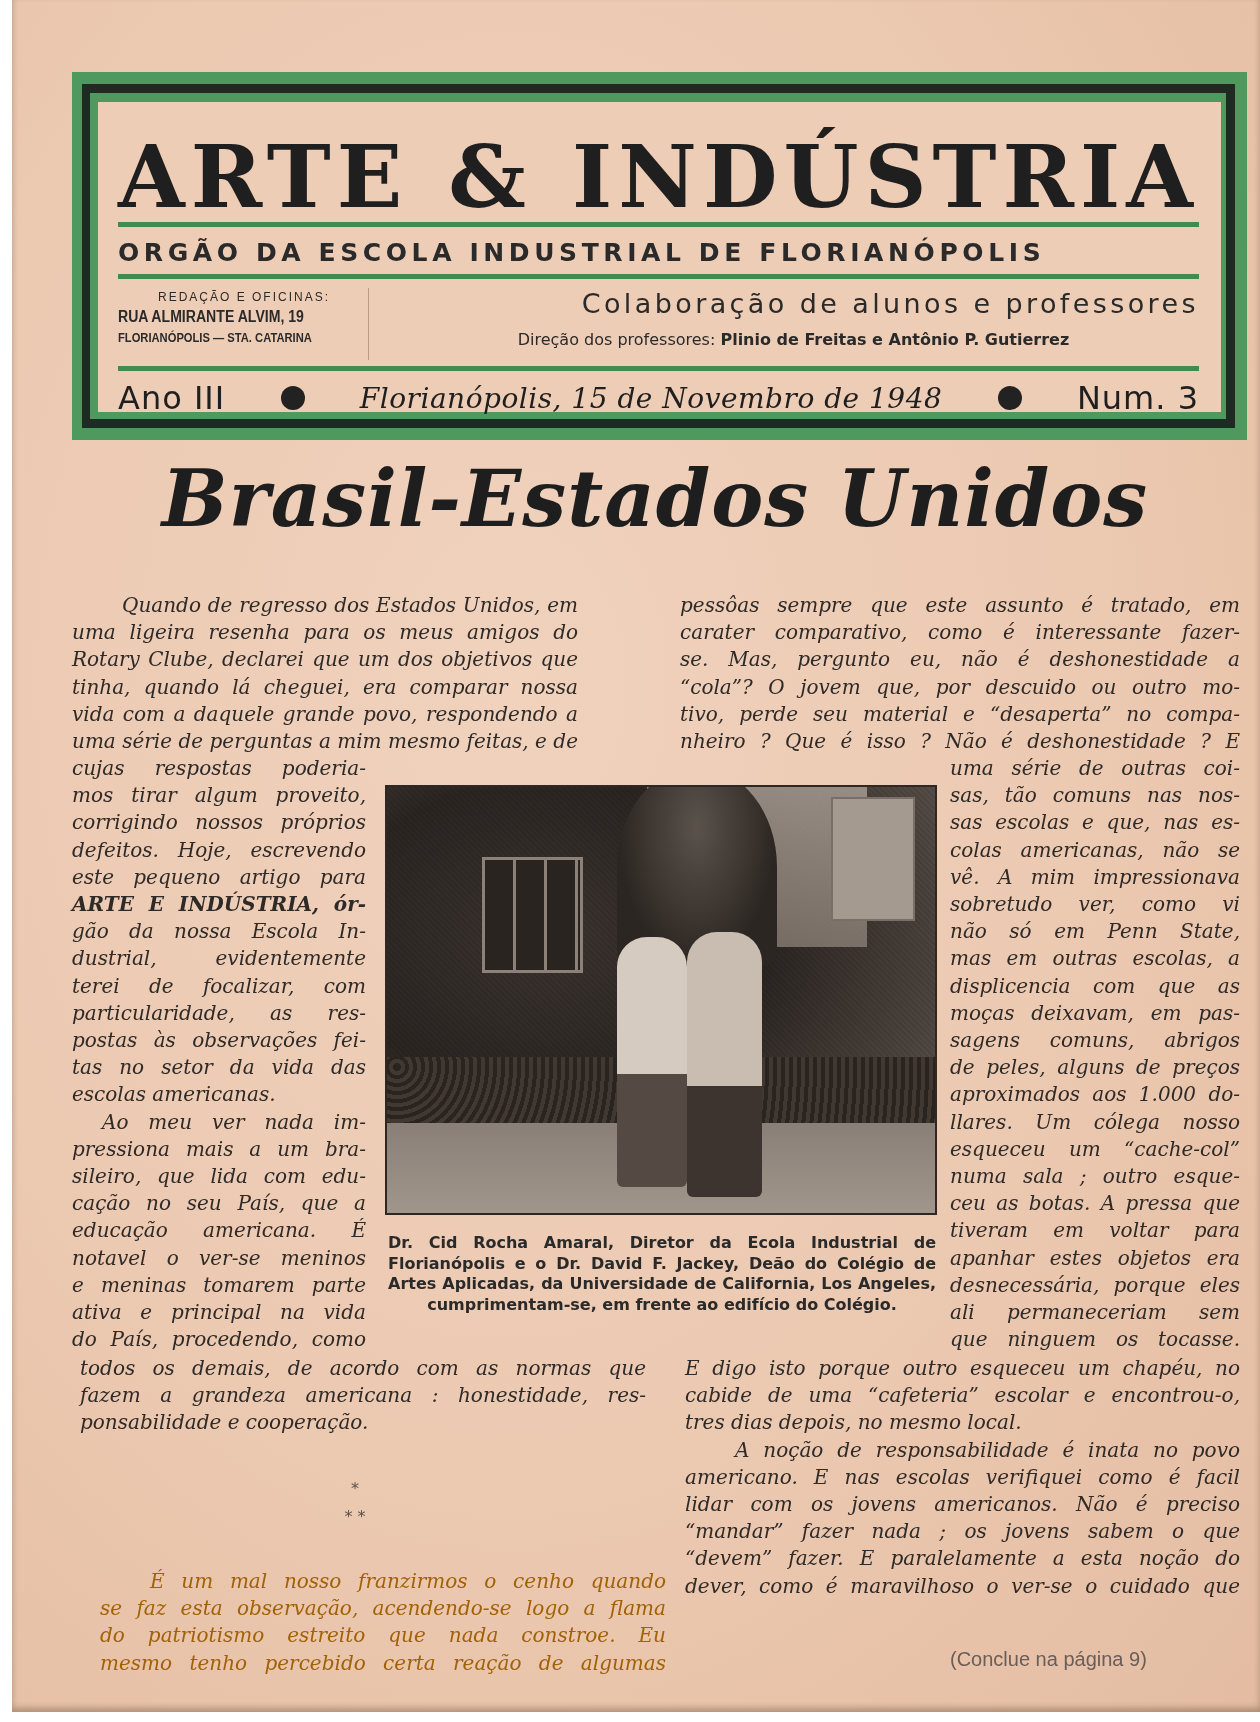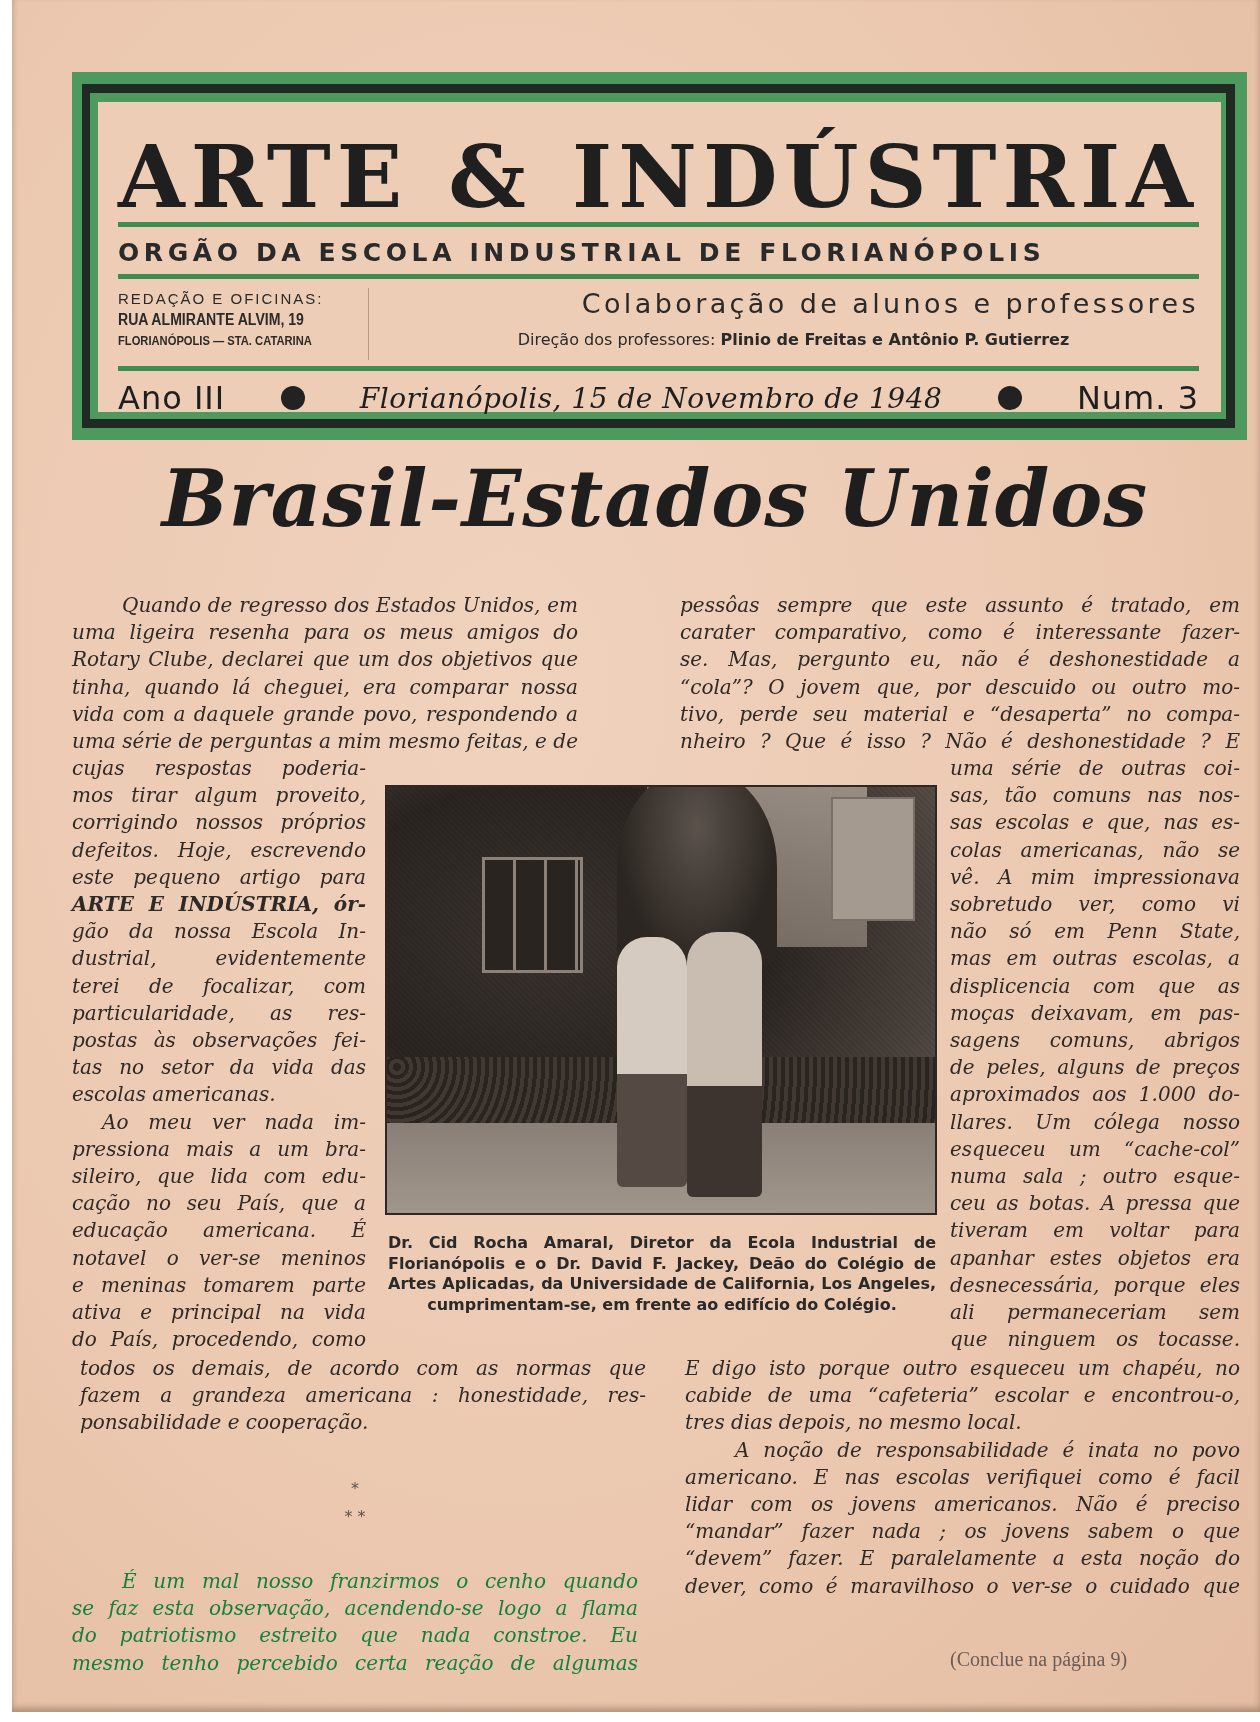--- a/index.html
+++ b/index.html
@@ -36,21 +36,21 @@
   .green-rule { position: absolute; left: 20px; right: 22px; height: 5px; background: #3f8c50; }
   .mast-subtitle {
     position: absolute; left: 20px; right: 22px; top: 136px;
     font-family: "DejaVu Sans", sans-serif; font-size: 25px; letter-spacing: 4.6px;
     font-weight: bold; color: #2a2a2a; white-space: nowrap;
   }
   .mast-left {
     position: absolute; left: 20px; top: 188px; width: 240px;
     font-family: "Liberation Sans", sans-serif; color: #2a2a2a;
   }
-  .mast-left .l1 { font-size: 15px; letter-spacing: 2px; margin-bottom: 4px; }
+  .mast-left .l1 { font-size: 12px; letter-spacing: 2px; margin-bottom: 4px; margin-left: 40px; }
   .mast-left .l2 { font-size: 16px; font-weight: bold; transform: scaleX(0.88); transform-origin: left; white-space: nowrap; margin-bottom: 4px; }
   .mast-left .l3 { font-size: 13px; font-weight: bold; transform: scaleX(0.86); transform-origin: left; white-space: nowrap; }
   .mast-vrule { position: absolute; left: 270px; top: 186px; width: 1px; height: 72px; background: #b89b88; }
   .mast-collab {
     position: absolute; left: 290px; right: 22px; top: 186px;
     font-family: "DejaVu Sans", sans-serif; font-size: 27px; letter-spacing: 3.4px;
     color: #2a2a2a; white-space: nowrap; text-align: right; font-weight: normal;
   }
   .mast-direcao {
     position: absolute; left: 290px; right: 22px; top: 228px;
@@ -75,21 +75,21 @@
     font-size: 78px; color: #1e1e1e; letter-spacing: 1px; line-height: 1;
   }
 
   
   .txt {
     position: absolute; font-family: "DejaVu Serif", serif; font-style: italic;
     font-size: 20px; line-height: 27.2px; color: #2e2a28; text-align: justify;
   }
   .line { display: block; text-align: justify; text-align-last: justify; white-space: nowrap; }
   .line.last { text-align-last: left; }
-  .faded { color: #15803d; }
+  .faded { color: #a16207; margin-left: 28px; }
 
   
   .photo {
     position: absolute; left: 385px; top: 785px; width: 552px; height: 430px;
     background:
       repeating-linear-gradient(45deg, rgba(0,0,0,0.08) 0 2px, transparent 2px 4px),
       radial-gradient(ellipse at 30% 35%, #3b3430 0%, #2b2522 40%, #4a423c 70%, #6d625a 100%);
     border: 2px solid #2e2724; box-sizing: border-box; overflow: hidden;
   }
   .photo .win1 { position:absolute; left: 95px; top: 70px; width: 95px; height: 110px; border: 3px solid #8c8178; background: repeating-linear-gradient(90deg, transparent 0 28px, #8c8178 28px 31px), #2a2420; }
@@ -99,21 +99,21 @@
   .photo .hedge { position:absolute; left: 0; top: 270px; width: 100%; height: 80px; background: repeating-radial-gradient(circle at 10px 10px, #2a2420 0 4px, #403831 4px 8px); }
   .photo .ground { position:absolute; left: 0; bottom: 0; width: 100%; height: 90px; background: linear-gradient(#8a7f76, #a1968c); }
   .photo .man1 { position:absolute; left: 230px; top: 150px; width: 70px; height: 250px; background: linear-gradient(#d6cbc0 0 55%, #554a43 55%); border-radius: 30px 30px 6px 6px; }
   .photo .man2 { position:absolute; left: 300px; top: 145px; width: 75px; height: 265px; background: linear-gradient(#c9bdb1 0 58%, #3d342f 58%); border-radius: 30px 30px 6px 6px; }
   .caption {
     position: absolute; left: 388px; top: 1233px; width: 548px;
     font-family: "DejaVu Sans", sans-serif; font-weight: bold; font-size: 16px;
     line-height: 20.5px; color: #2a2a2a; text-align: justify; text-align-last: center;
   }
   .stars { position: absolute; left: 60px; top: 1475px; width: 590px; text-align: center; font-family: "DejaVu Sans", sans-serif; font-size: 16px; color: #5c524d; line-height: 28px; }
-  .conclue { position: absolute; left: 950px; top: 1648px; font-family: Liberation Serif, serif; font-size: 20px; color: #6b5d57; }
+  .conclue { position: absolute; left: 950px; top: 1648px; font-family: Liberation Sans, sans-serif; font-size: 20px; color: #6b5d57; }
 </style>
 </head>
 <body>
 
 <div class="paper"></div>
 
 <div class="masthead">
   <div class="mast-dark"></div>
   <div class="mast-inner">
     <div class="mast-title">

